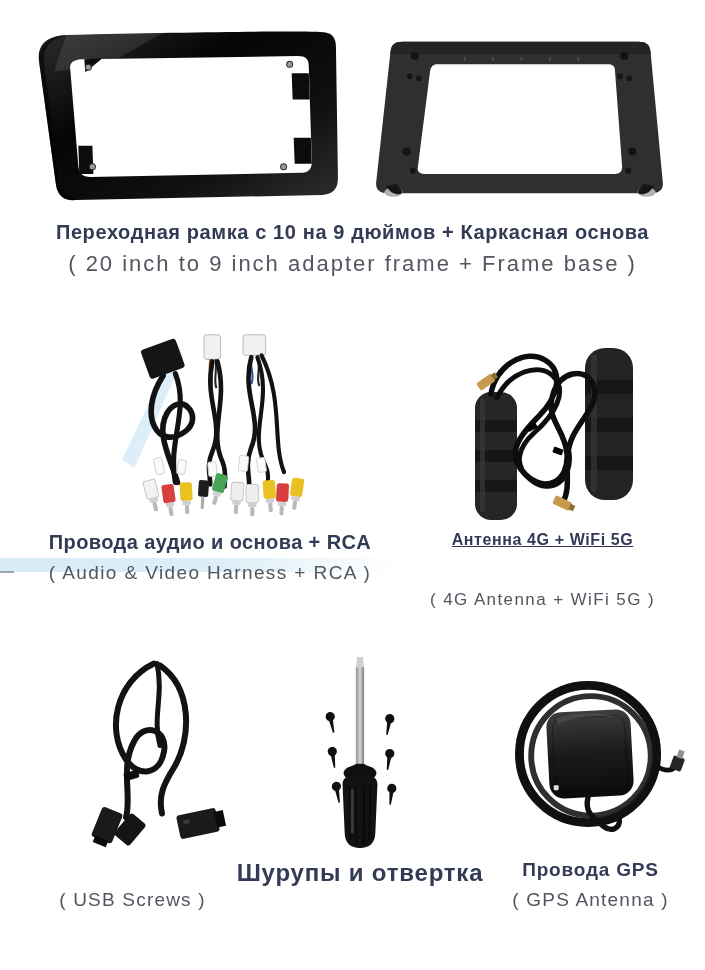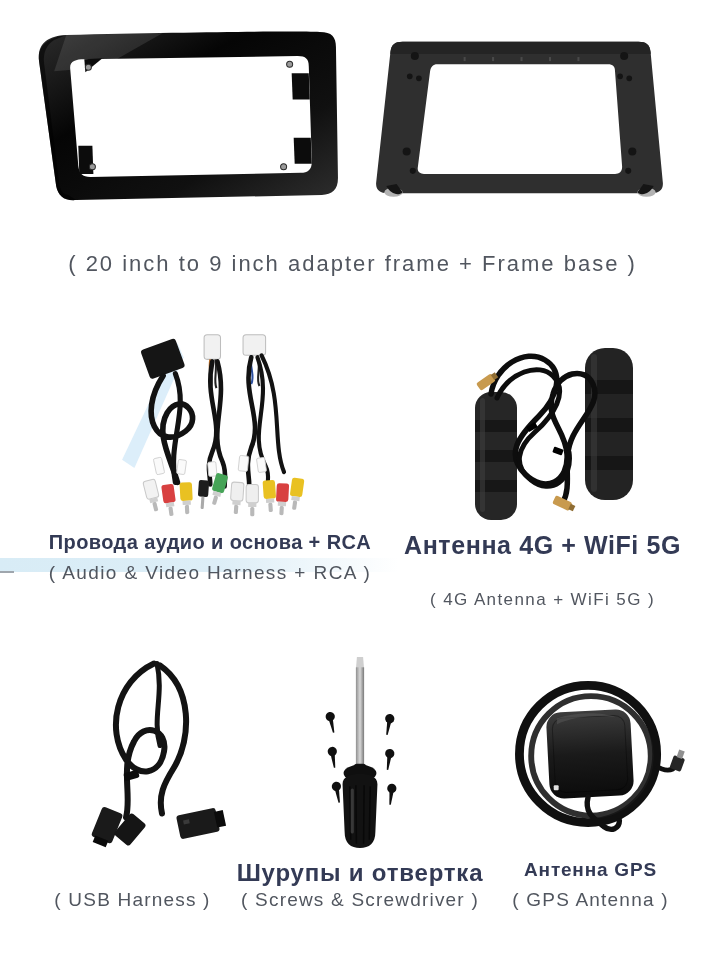--- a/index.html
+++ b/index.html
@@ -6,21 +6,21 @@
   .page{position:relative;width:705px;height:970px;background:#ffffff;overflow:hidden;
         font-family:"Liberation Sans", sans-serif;}
   .photo{position:absolute;}
   .cap{position:absolute;text-align:center;line-height:1.15;white-space:nowrap;}
   .cap.ru{color:#333a55;font-weight:bold;}
   .cap.en{color:#51565f;font-weight:normal;}
   .cap-top-ru{top:221px;left:0;width:705px;font-size:20px;letter-spacing:0.6px;}
   .cap-top-en{top:251px;left:0;width:705px;font-size:22px;letter-spacing:2px;}
   .cap-harness-ru{top:531px;left:25px;width:370px;font-size:20px;letter-spacing:0.4px;}
   .cap-harness-en{top:562px;left:25px;width:370px;font-size:19px;letter-spacing:1.4px;}
-  .cap-4g-ru{top:531px;left:400px;width:285px;font-size:25px;letter-spacing:0.6px;}
+  .cap-4g-ru{top:531px;left:400px;width:285px;font-size:16px;letter-spacing:0.6px;text-decoration:underline;}
   .cap-4g-en{top:590px;left:400px;width:285px;font-size:17px;letter-spacing:1.4px;}
   .cap-usb-ru{top:859px;left:35px;width:195px;font-size:19px;letter-spacing:0.8px;}
   .cap-usb-en{top:889px;left:25px;width:215px;font-size:19px;letter-spacing:1.2px;}
   .cap-screws-ru{top:859px;left:232px;width:256px;font-size:24px;letter-spacing:0.8px;}
   .cap-screws-en{top:889px;left:217px;width:286px;font-size:19px;letter-spacing:1.2px;}
   .cap-gps-ru{top:859px;left:493px;width:195px;font-size:19px;letter-spacing:0.8px;}
   .cap-gps-en{top:889px;left:483px;width:215px;font-size:19px;letter-spacing:1.2px;}
   .watermark{position:absolute;top:558px;left:0;width:398px;height:14px;
              background:linear-gradient(to right,#d8ecf6 0%,#ddeef7 55%,rgba(221,238,247,0) 100%);z-index:0;}
   .stray{position:absolute;top:571px;left:0;width:14px;height:2px;background:#9fa6ad;}
@@ -79,20 +79,21 @@
       <rect x="156" y="25" width="2" height="4"></rect>
         <rect x="184" y="25" width="2" height="4"></rect>
       <rect x="212" y="25" width="2" height="4"></rect>
     </g>
     <ellipse cx="31" cy="158" rx="9" ry="4.5" fill="#b2b2b2"></ellipse>
     <ellipse cx="280" cy="158" rx="9" ry="4.5" fill="#b2b2b2"></ellipse>
     <path d="M24,152 C28,160 36,162 40,158 L34,150 Z" fill="#151515"></path>
     <path d="M287,152 C283,160 275,162 271,158 L277,150 Z" fill="#151515"></path>
   </svg>
 
+  <div class="cap ru cap-top-ru">Переходная рамка с 10 на 9 дюймов + Каркасная основа</div>
   <div class="cap en cap-top-en">( 20 inch to 9 inch adapter frame + Frame base )</div>
 
   <svg class="photo" style="left:118px;top:328px;" width="205" height="196" viewBox="0 0 200 190" role="img">
     <polygon points="58,14 4,128 16,136 64,28" fill="#dceefa"></polygon>
     <g transform="rotate(-20 45 30)">
         <rect x="26" y="14" width="36" height="30" rx="3" fill="#151515"></rect>
       </g>
     <rect x="84" y="6" width="16" height="24" rx="3" fill="#f1f1f1" stroke="#bdbdbd"></rect>
     <rect x="122" y="6" width="22" height="20" rx="3" fill="#f1f1f1" stroke="#bdbdbd"></rect>
     <g stroke-width="2" fill="none">
@@ -289,19 +290,18 @@
       </g>
     <g transform="rotate(-3 100 94)">
       <rect x="57" y="50" width="86" height="88" rx="15" fill="url(#puckg)"></rect>
       <rect x="63" y="56" width="74" height="76" rx="11" fill="none" stroke="#000000" opacity="0.35"></rect>
       <path d="M68,56 C90,50 115,52 128,58 C110,54 84,55 68,62 Z" fill="#5a5a5a" opacity="0.5"></path>
     </g>
     <rect x="63" y="126" width="5" height="5" rx="1" fill="#e0e0e0"></rect>
     <path d="M98,138 C94,154 104,160 114,168 C122,174 130,170 130,162" stroke="#101010" stroke-width="5.5" fill="none" stroke-linecap="round"></path>
   </svg>
 
-  <div class="cap en cap-usb-en">( USB Harness )</div>
+  <div class="cap en cap-usb-en">( USB Screws )</div>
   <div class="cap ru cap-screws-ru">Шурупы и отвертка</div>
-  <div class="cap en cap-screws-en">( Screws &amp; Screwdriver )</div>
-  <div class="cap ru cap-gps-ru">Антенна GPS</div>
+  <div class="cap ru cap-gps-ru">Провода GPS</div>
   <div class="cap en cap-gps-en">( GPS Antenna )</div>
 
 </div>
 
 </body></html>

